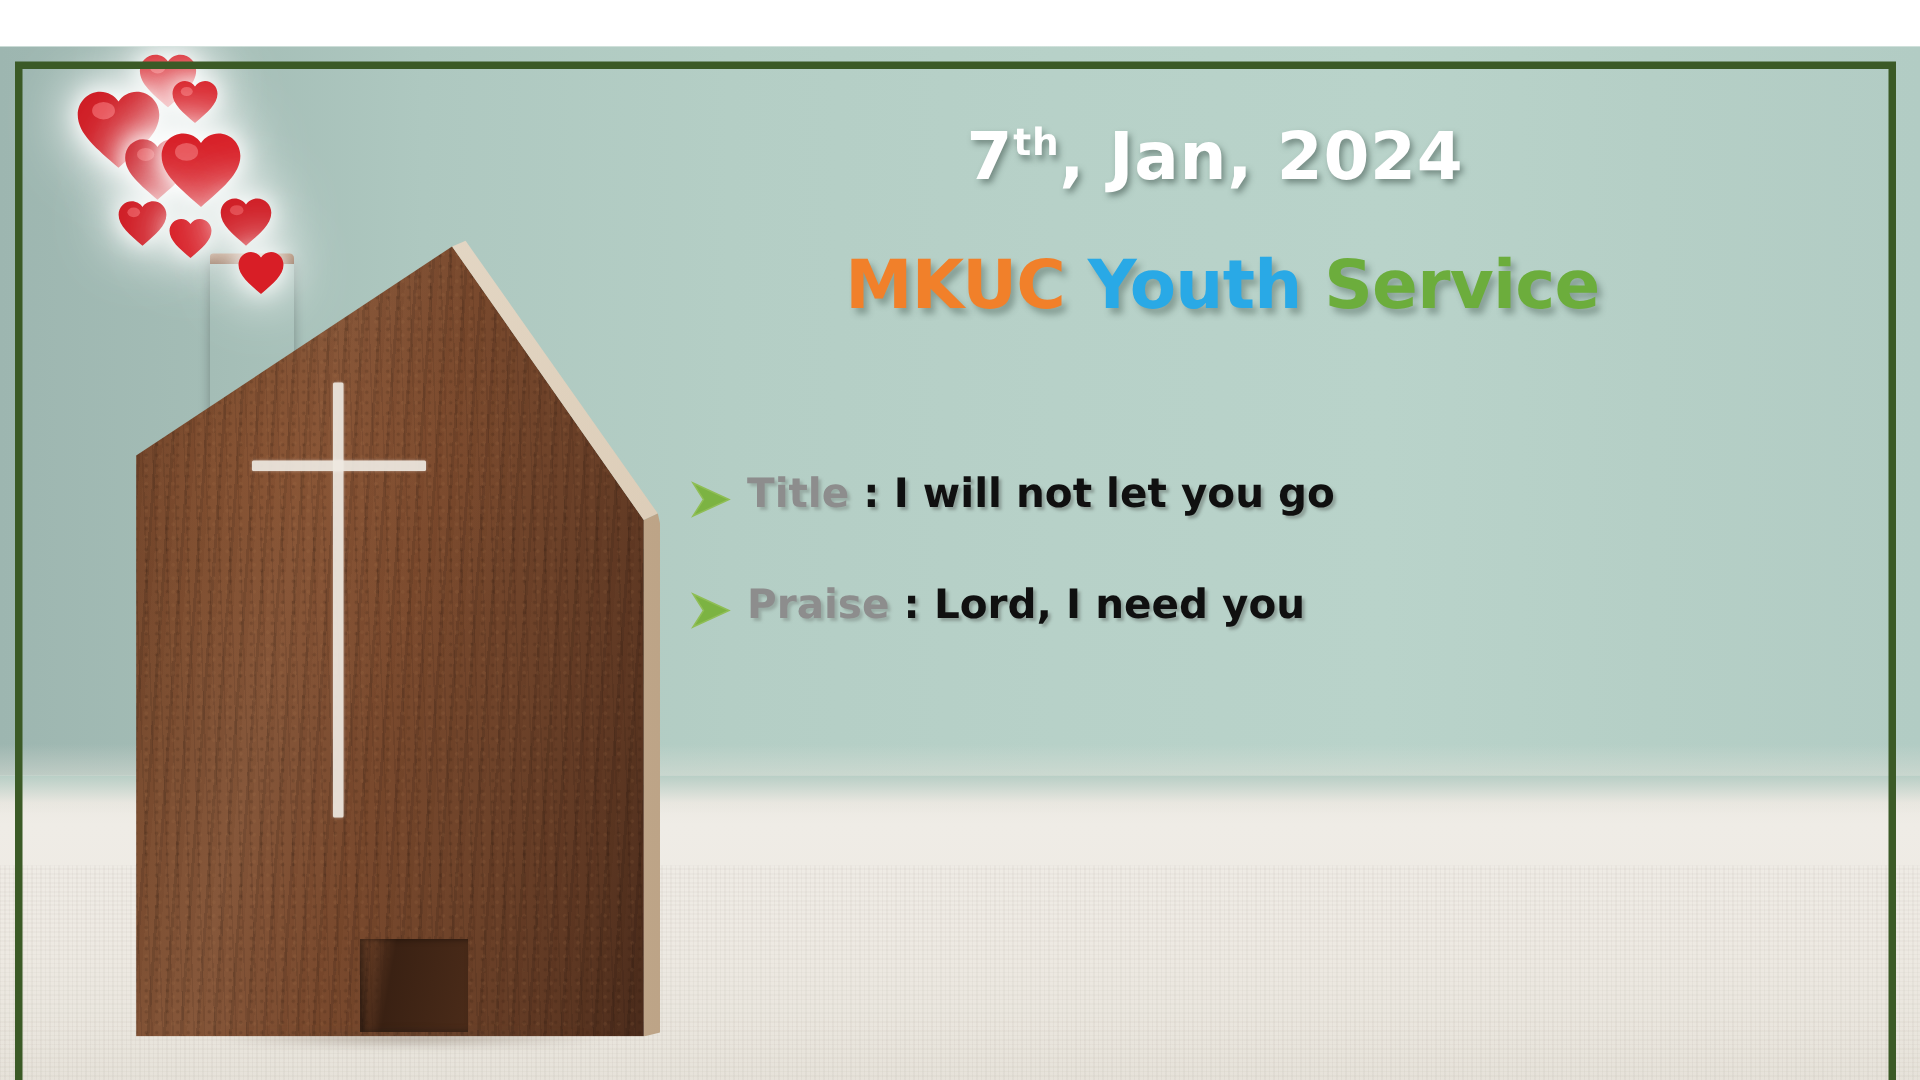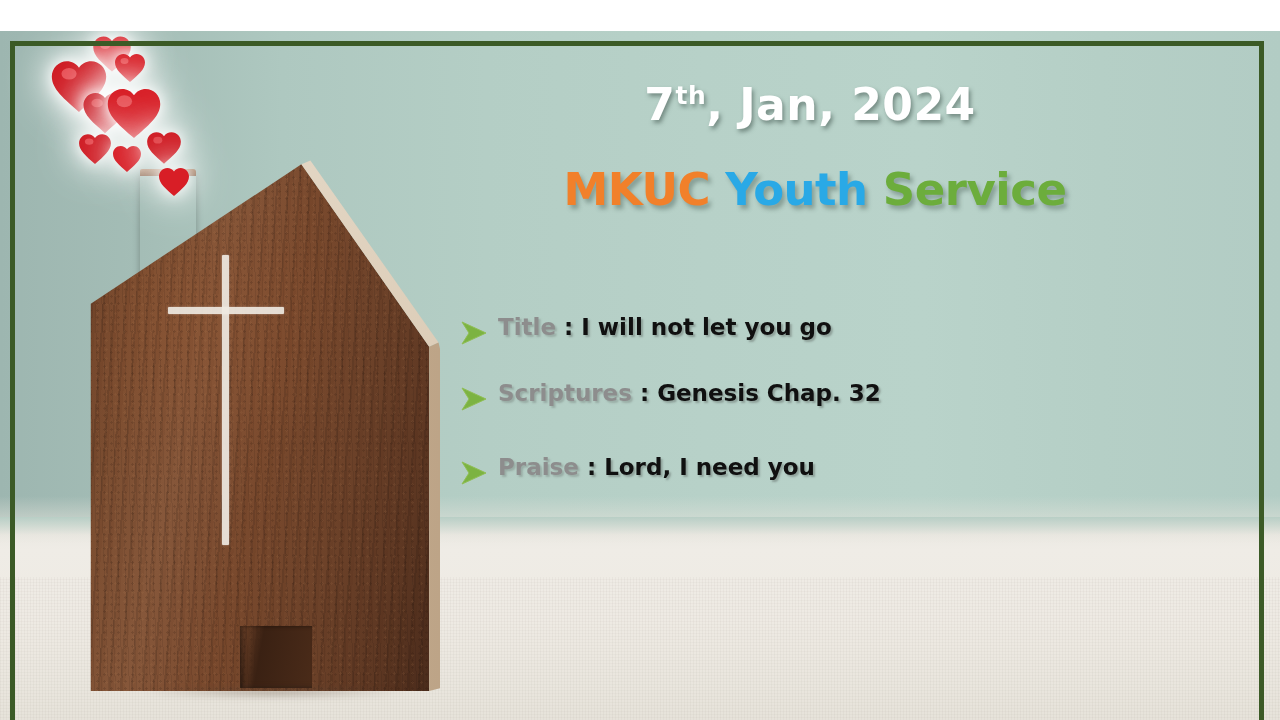--- a/index.html
+++ b/index.html
@@ -303,21 +303,21 @@
   }
   .bullet-marker {
     flex: 0 0 auto;
     width: 38px;
     padding-top: 7px;
   }
   .bullet-marker svg { display: block; }
   .bullet-text {
     font-family: "DejaVu Sans", sans-serif;
     font-weight: bold;
-    font-size: 23px;
+    font-size: 27px;
     white-space: nowrap;
     line-height: 1.25;
   }
   .lbl {
     color: #8d8d8d;
     text-shadow: 2px 2px 2px rgba(110,120,115,.40);
   }
   .sep {
     color: #111111;
     text-shadow: 2px 2px 2px rgba(90,100,96,.45);
@@ -422,30 +422,20 @@
         <div class="bullet-marker">
           <svg width="28" height="26" viewBox="0 0 28 26">
             <path d="M2 2 L26 13 L2 24 L9 13 Z" fill="#7cb342" stroke="#8fbe55" stroke-width="1"></path>
           </svg>
         </div>
         <div class="bullet-text"><span class="lbl">Title</span>
           <span class="sep">:</span>
           <span class="val">I will not let you go</span></div>
       </div>
 
-      <div class="bullet-row">
-        <div class="bullet-marker">
-          <svg width="28" height="26" viewBox="0 0 28 26">
-            <path d="M2 2 L26 13 L2 24 L9 13 Z" fill="#7cb342" stroke="#8fbe55" stroke-width="1"></path>
-          </svg>
-        </div>
-        <div class="bullet-text"><span class="lbl">Scriptures</span>
-          <span class="sep">:</span>
-          <span class="val">Genesis Chap. 32</span></div>
-      </div>
 
 
       <div class="bullet-row row-praise">
         <div class="bullet-marker">
           <svg width="28" height="26" viewBox="0 0 28 26">
             <path d="M2 2 L26 13 L2 24 L9 13 Z" fill="#7cb342" stroke="#8fbe55" stroke-width="1"></path>
           </svg>
         </div>
         <div class="bullet-text"><span class="lbl">Praise</span>
           <span class="sep">:</span>

